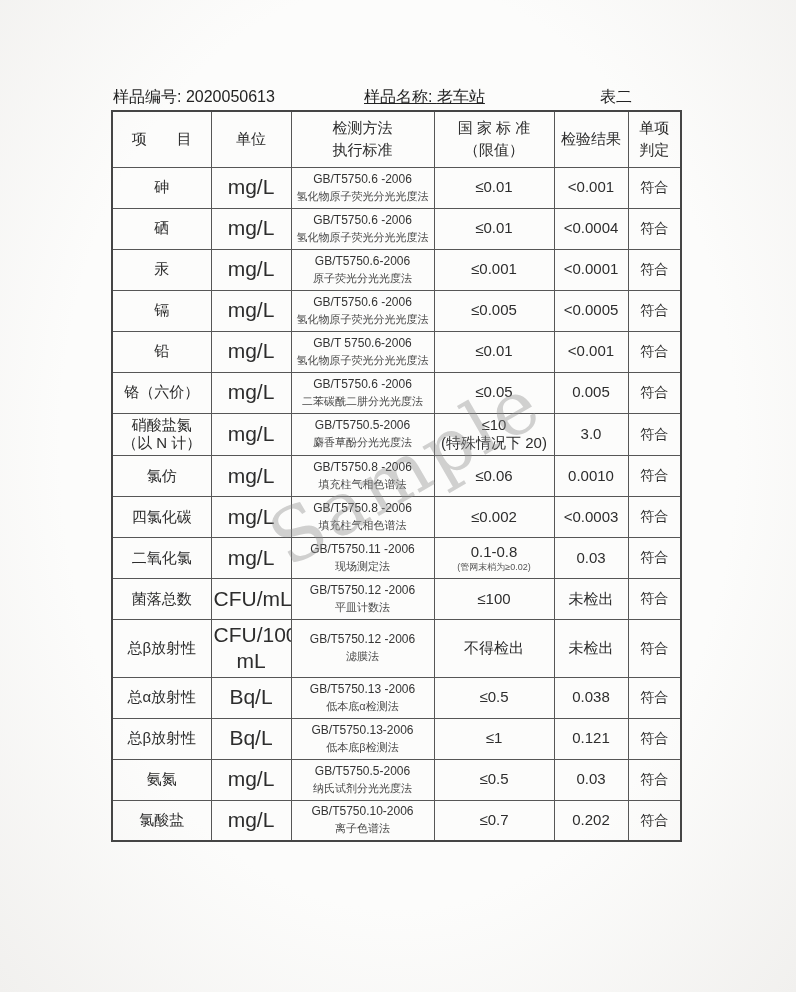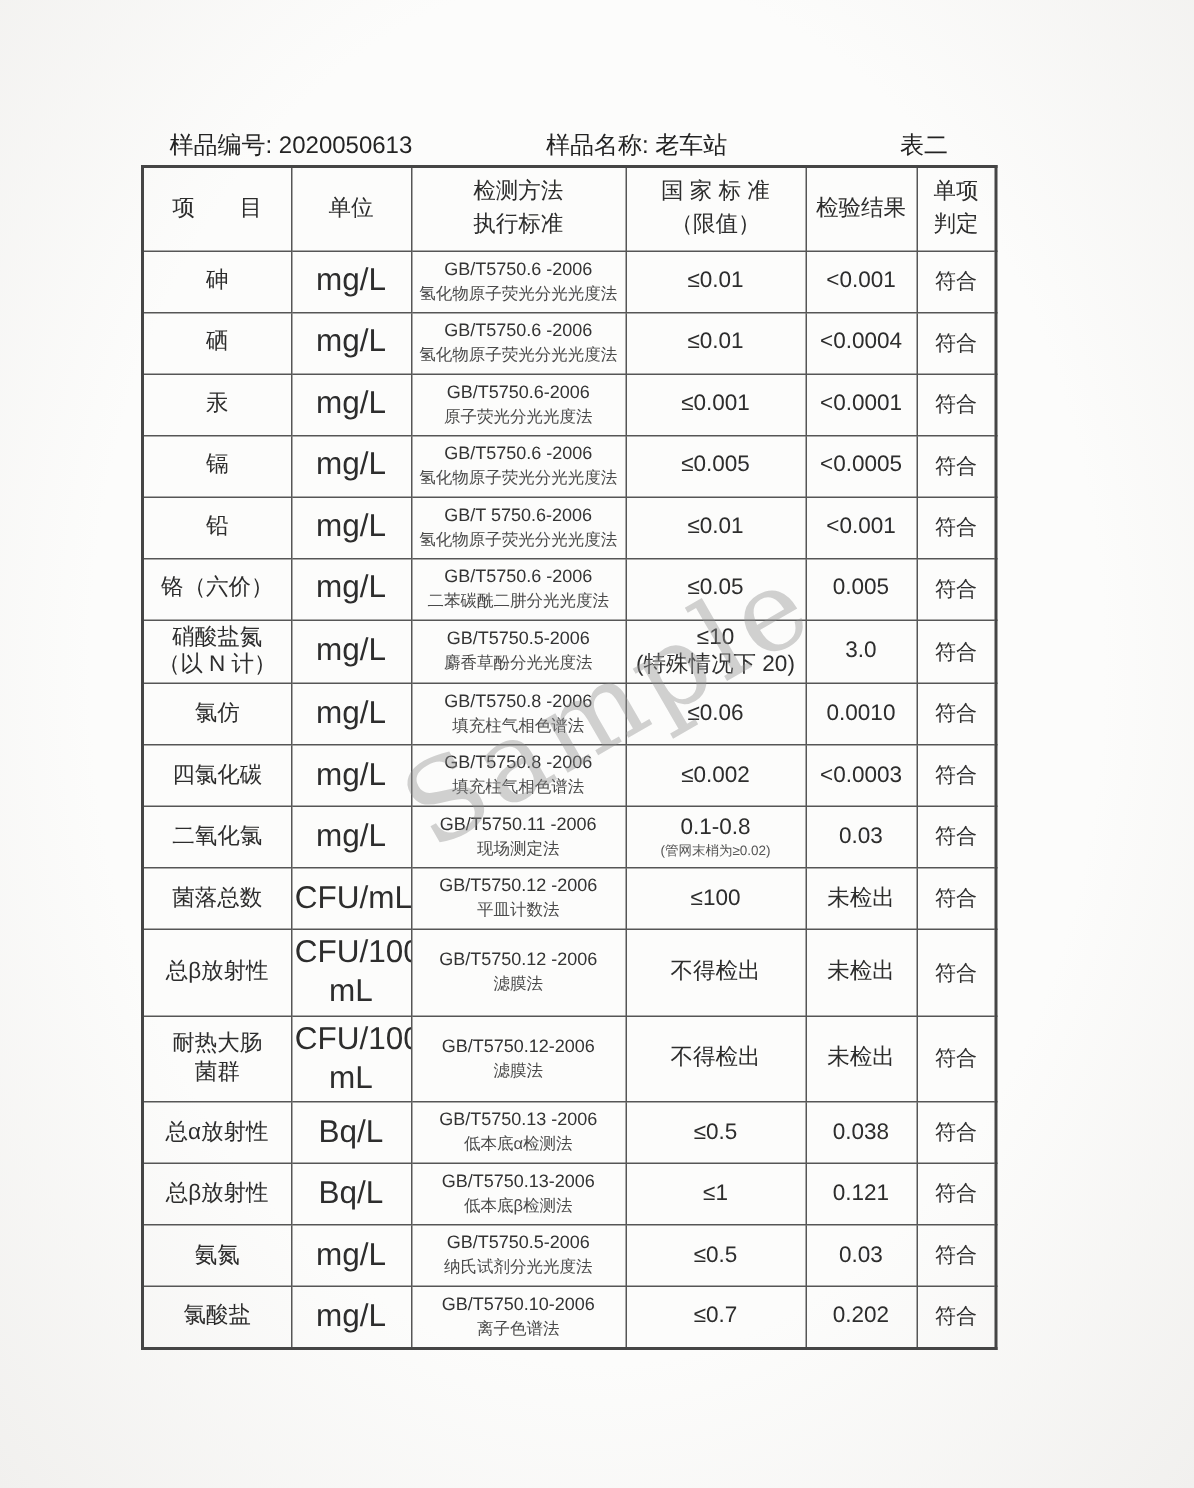--- a/index.html
+++ b/index.html
@@ -17,24 +17,24 @@
   .title{
     position:absolute;top:46px;left:0;width:100%;
     text-align:center;font-size:26px;font-weight:bold;color:#1e1e1e;
     line-height:1.2;
   }
   .meta{
     position:absolute;top:87px;left:111px;width:569px;height:22px;
     font-size:16px;color:#232323;white-space:nowrap;
   }
   .meta-left{position:absolute;left:2px;top:0;}
-  .meta-mid{position:absolute;left:253px;top:0;}
+  .meta-mid{position:absolute;left:253px;top:0;text-decoration:underline;}
   .meta-right{position:absolute;left:489px;top:0;}
   table.report{
-    position:absolute;top:110px;left:94px;width:569px;
+    position:absolute;top:110px;left:111px;width:569px;
     border-collapse:collapse;table-layout:fixed;
     border:2px solid #454545;
     background:transparent;
     padding-left:46px;
   }
   .report th,.report td{
     border:1px solid #565656;
     text-align:center;vertical-align:middle;
     padding:2px 2px;line-height:1.25;
     font-weight:normal;color:#2d2d2d;
@@ -385,44 +385,20 @@
 
     </td>
     <td class="c-result">
             <div>未检出</div>
           </td>
     <td class="c-judge">
             <div>符合</div>
           </td>
   </tr>
 
-  <tr>
-    <td class="c-item">
-            <div class="pre">耐热大肠
-菌群</div>
-          </td>
-    <td class="c-unit">
-            <div class="pre">CFU/100
-mL</div>
-          </td>
-    <td class="c-method">
-      <div class="m1">GB/T5750.12-2006</div>
-      <div class="m2">滤膜法</div>
-    </td>
-    <td class="c-limit">
-      <div class="pre lim">不得检出</div>
-
-    </td>
-    <td class="c-result">
-            <div>未检出</div>
-          </td>
-    <td class="c-judge">
-            <div>符合</div>
-          </td>
-  </tr>
 
 
   <tr>
     <td class="c-item">
             <div class="pre">总α放射性</div>
           </td>
     <td class="c-unit">
             <div class="pre">Bq/L</div>
           </td>
     <td class="c-method">

